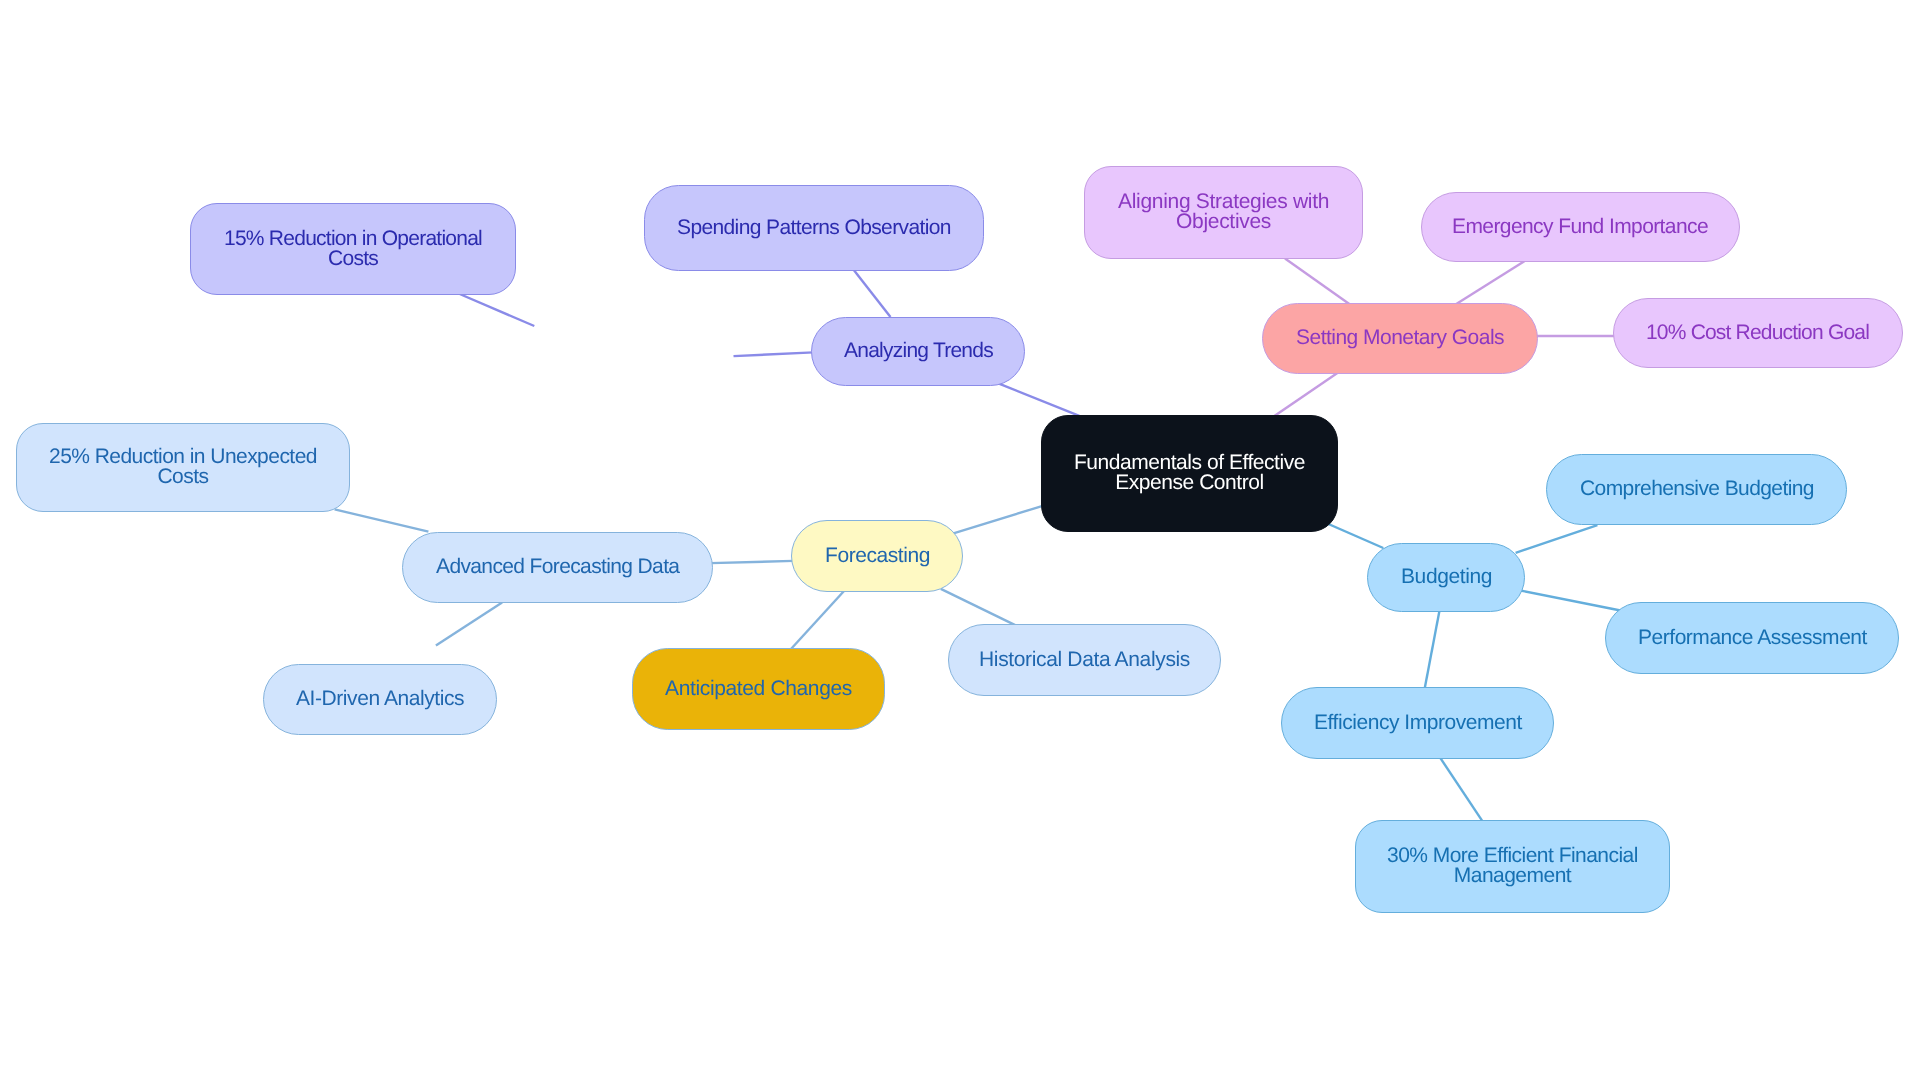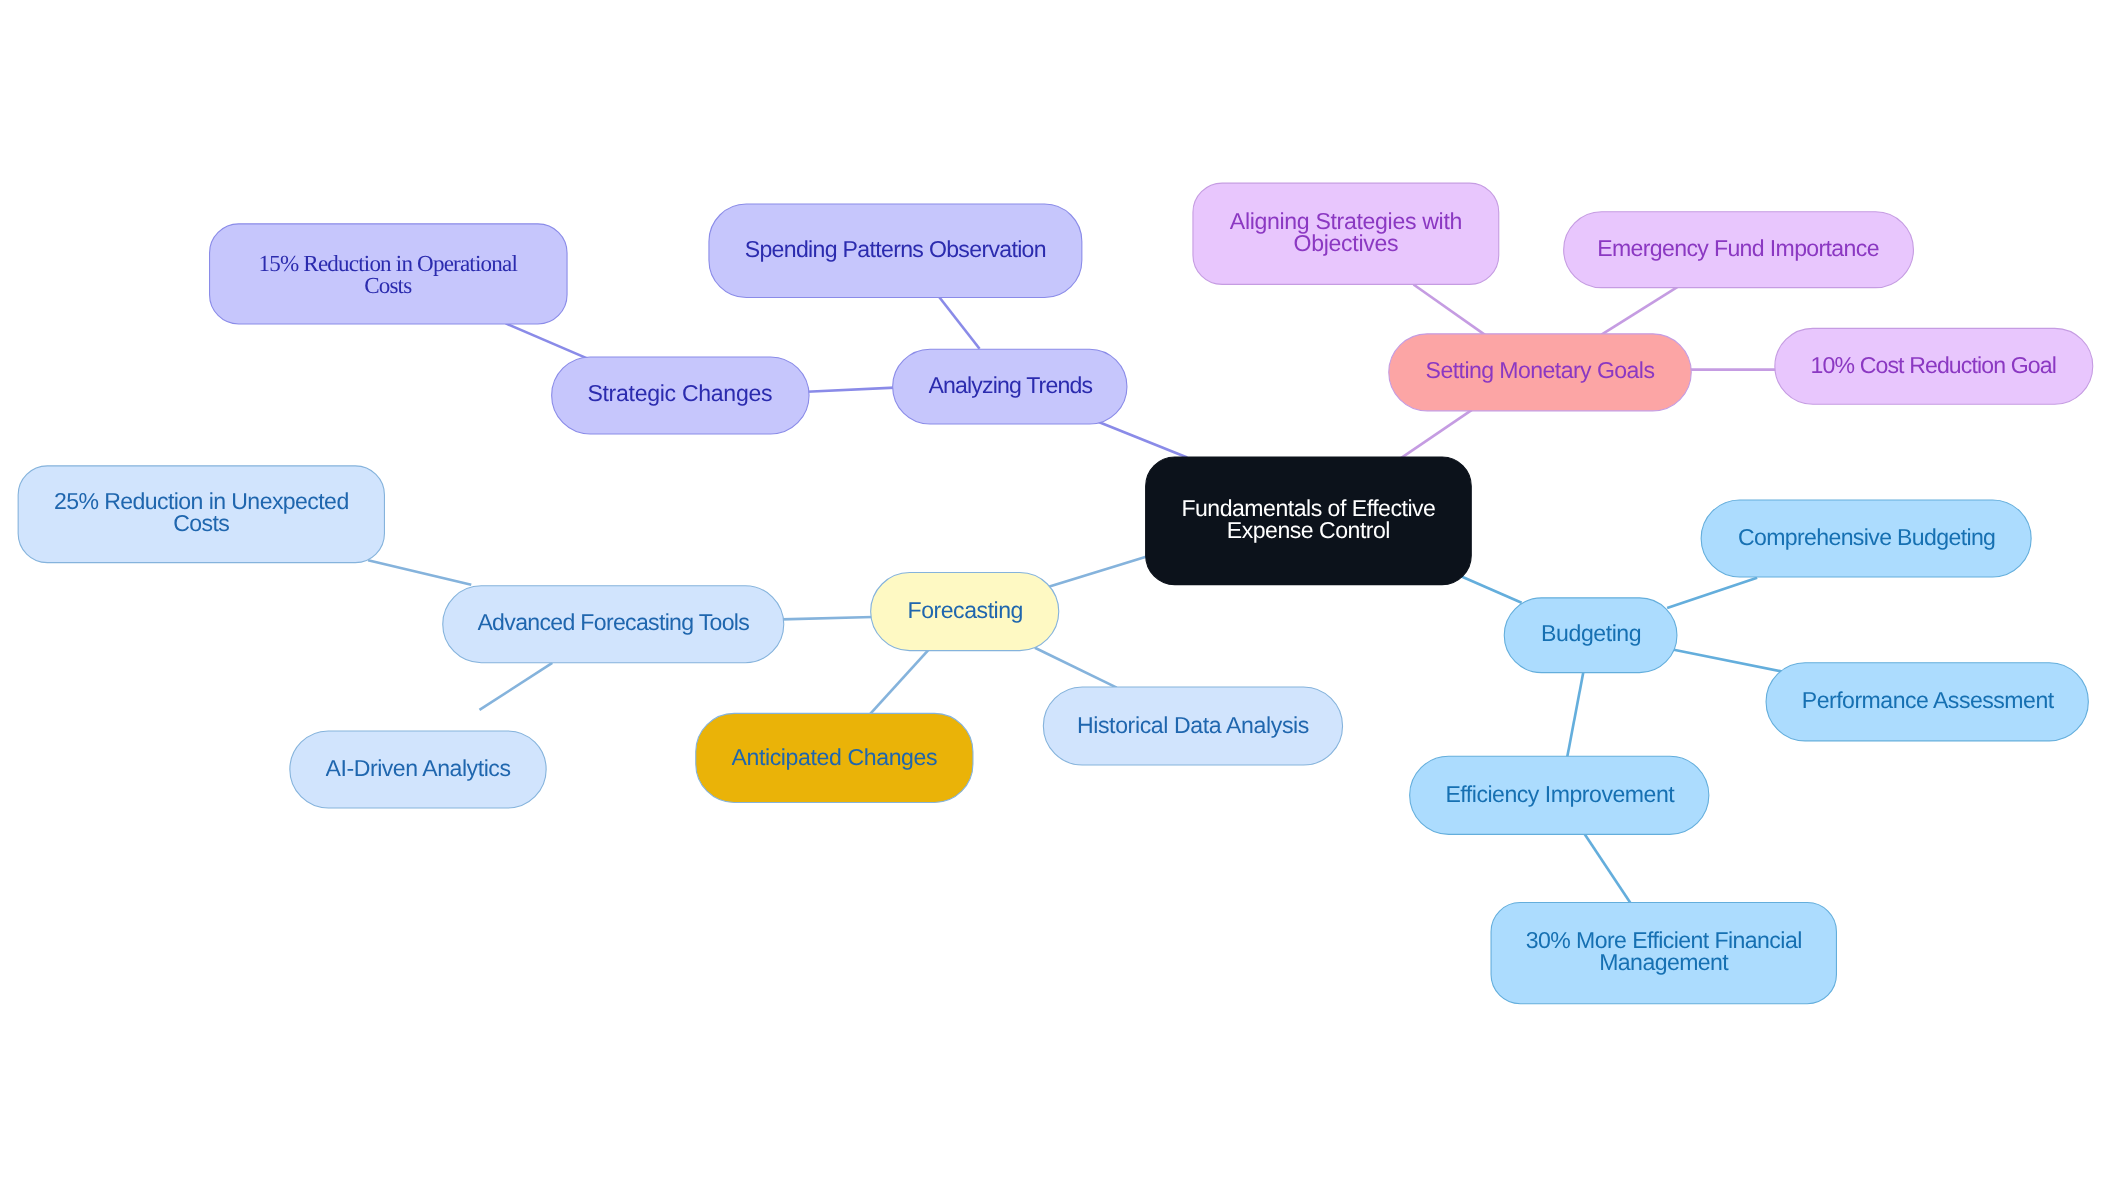--- a/index.html
+++ b/index.html
@@ -46,46 +46,43 @@
       <div class="node" style="left: 1041px; top: 415.2px; width: 297px; height: 117px; border-radius: 27px; background: rgb(12, 18, 27); border-color: rgb(12, 18, 27); color: rgb(255, 255, 255);">
         <span class="node-label" style="letter-spacing: -0.46px;">Fundamentals of Effective
 Expense Control</span>
       </div>
       <div class="node" style="left: 644px; top: 185px; width: 340px; height: 86px; border-radius: 34.5px; background: rgb(198, 198, 252); border-color: rgb(138, 139, 232); color: rgb(43, 43, 174);">
         <span class="node-label" style="letter-spacing: -0.62px;">Spending Patterns Observation</span>
       </div>
       <div class="node" style="left: 811px; top: 317px; width: 214px; height: 69px; border-radius: 34.5px; background: rgb(198, 198, 252); border-color: rgb(138, 139, 232); color: rgb(43, 43, 174);">
         <span class="node-label" style="letter-spacing: -0.76px;">Analyzing Trends</span>
       </div>
-      <div class="node" style="left: 501px; top: 324px; width: 235px; height: 71px; border-radius: 35.5px; background: rgb(198, 198, 252); border-color: rgb(138, 139, 232); color: rgb(43, 43, 174);">
-        <span class="node-label" style="letter-spacing: -0.28px;">Strategic Changes</span>
-      </div>
       <div class="node" style="left: 190px; top: 203px; width: 326px; height: 92px; border-radius: 27px; background: rgb(198, 198, 252); border-color: rgb(138, 139, 232); color: rgb(43, 43, 174);">
-        <span class="node-label" style="letter-spacing: -0.75px; font-family: Liberation Serif, serif;">15% Reduction in Operational
+        <span class="node-label" style="letter-spacing: -0.75px;">15% Reduction in Operational
 Costs</span>
       </div>
       <div class="node" style="left: 1084px; top: 166px; width: 279px; height: 93px; border-radius: 27px; background: rgb(232, 198, 253); border-color: rgb(197, 156, 226); color: rgb(139, 56, 194);">
         <span class="node-label" style="letter-spacing: -0.3px;">Aligning Strategies with
 Objectives</span>
       </div>
       <div class="node" style="left: 1421px; top: 192px; width: 319px; height: 70px; border-radius: 35px; background: rgb(232, 198, 253); border-color: rgb(197, 156, 226); color: rgb(139, 56, 194);">
         <span class="node-label" style="letter-spacing: -0.59px;">Emergency Fund Importance</span>
       </div>
       <div class="node" style="left: 1262px; top: 303px; width: 276px; height: 71px; border-radius: 35.5px; background: #fca5a5; border-color: rgb(197, 156, 226); color: rgb(139, 56, 194); text-align: right;">
         <span class="node-label" style="letter-spacing: -0.52px;">Setting Monetary Goals</span>
       </div>
       <div class="node" style="left: 1613px; top: 298px; width: 290px; height: 70px; border-radius: 35px; background: rgb(232, 198, 253); border-color: rgb(197, 156, 226); color: rgb(139, 56, 194);">
         <span class="node-label" style="letter-spacing: -0.81px;">10% Cost Reduction Goal</span>
       </div>
       <div class="node" style="left: 16px; top: 423px; width: 334px; height: 89px; border-radius: 27px; background: rgb(209, 228, 253); border-color: rgb(133, 179, 220); color: rgb(31, 102, 174);">
         <span class="node-label" style="letter-spacing: -0.54px;">25% Reduction in Unexpected
 Costs</span>
       </div>
       <div class="node" style="left: 402px; top: 532px; width: 311px; height: 71px; border-radius: 35.5px; background: rgb(209, 228, 253); border-color: rgb(133, 179, 220); color: rgb(31, 102, 174);">
-        <span class="node-label" style="letter-spacing: -0.63px;">Advanced Forecasting Tools</span>
+        <span class="node-label" style="letter-spacing: -0.63px;">Advanced Forecasting Data</span>
       </div>
       <div class="node" style="left: 791px; top: 520px; width: 172px; height: 72px; border-radius: 36px; background: #fef9c3; border-color: rgb(133, 179, 220); color: rgb(31, 102, 174);">
         <span class="node-label" style="letter-spacing: -0.43px;">Forecasting</span>
       </div>
       <div class="node" style="left: 263px; top: 664px; width: 234px; height: 71px; border-radius: 35.5px; background: rgb(209, 228, 253); border-color: rgb(133, 179, 220); color: rgb(31, 102, 174);">
         <span class="node-label" style="letter-spacing: -0.43px;">AI-Driven Analytics</span>
       </div>
       <div class="node" style="left: 632px; top: 648px; width: 253px; height: 82px; border-radius: 35.5px; background: #eab308; border-color: rgb(133, 179, 220); color: rgb(31, 102, 174);">
         <span class="node-label" style="letter-spacing: -0.36px;">Anticipated Changes</span>
       </div>

